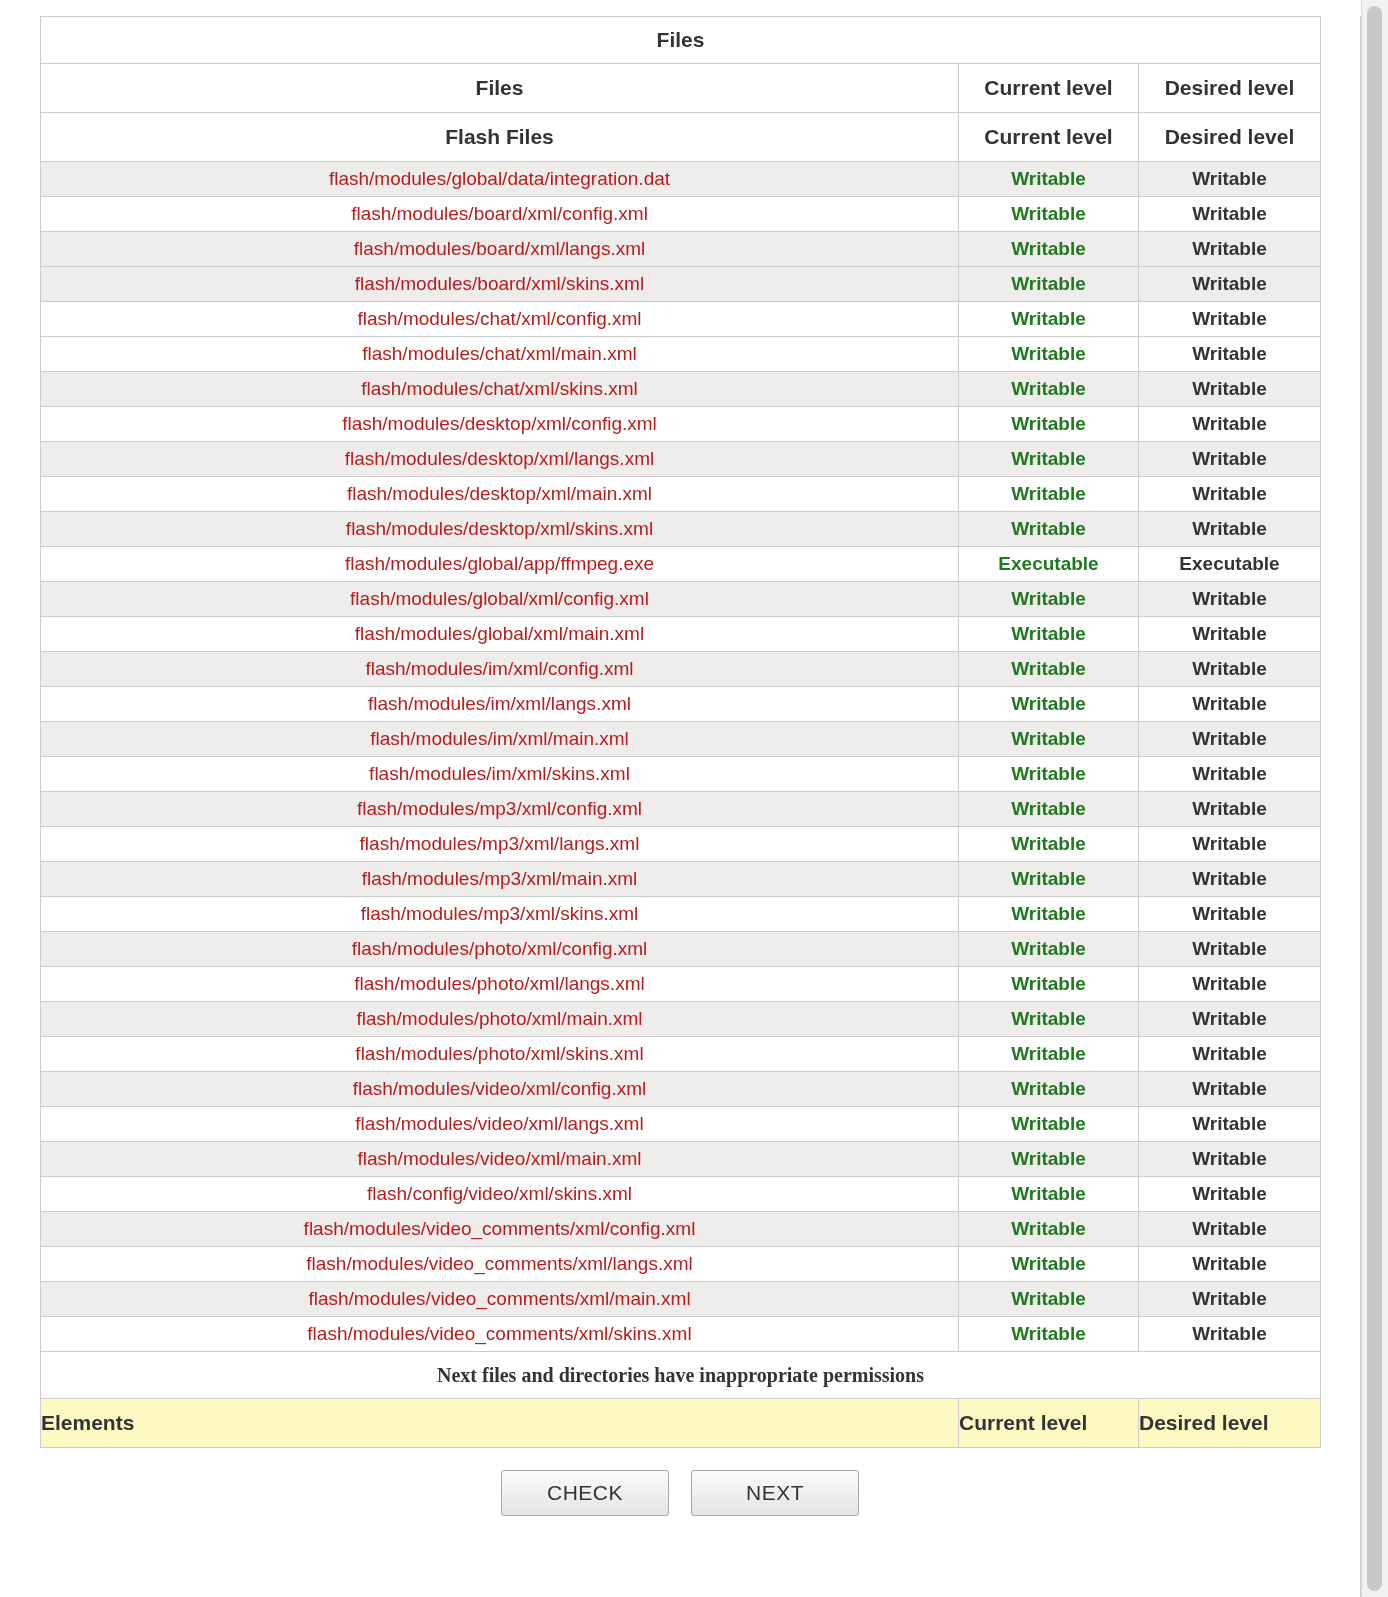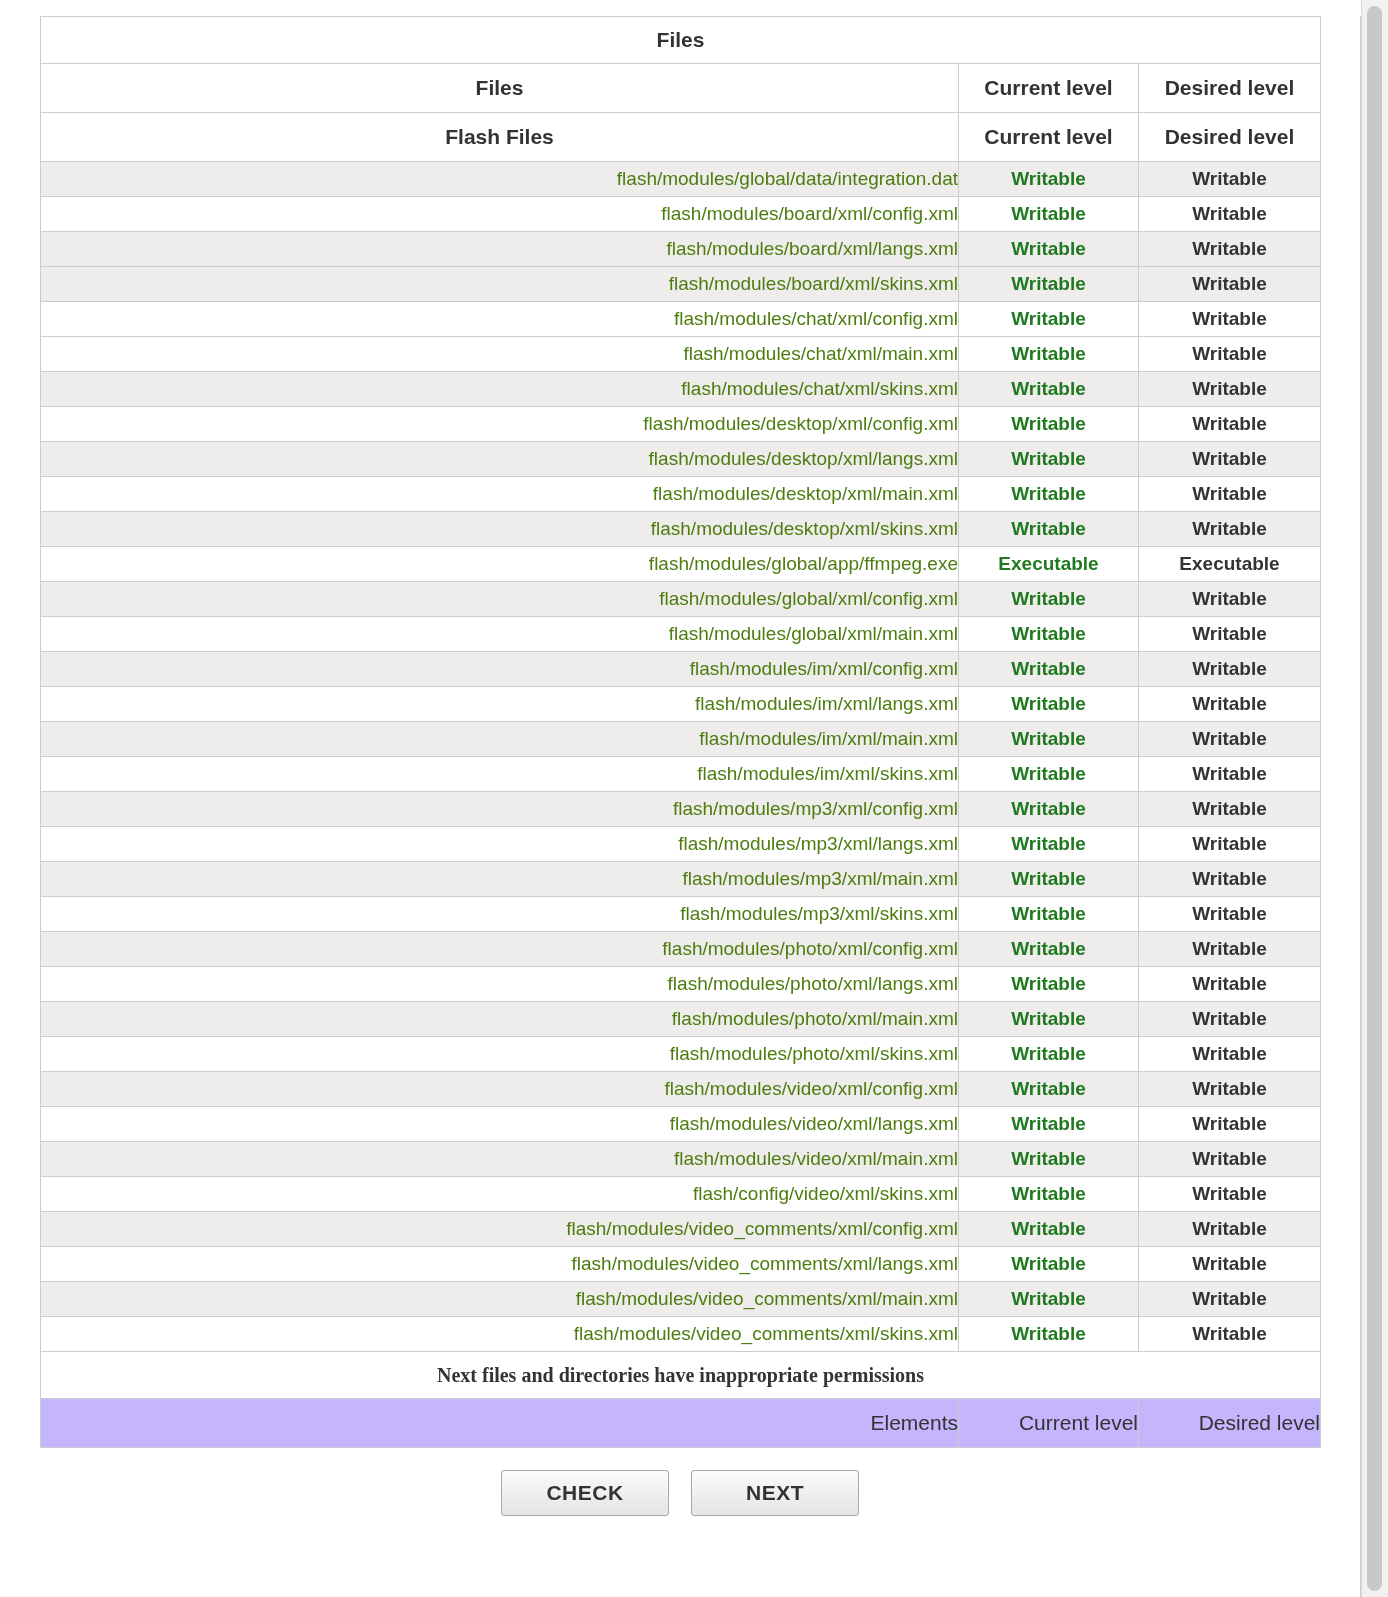--- a/index.html
+++ b/index.html
@@ -76,22 +76,22 @@
   }
   .hdr td.left-hdr {
     text-align: center;
   }
   tr.data-row td {
     height: 34px;
     font-size: 19px;
   }
   td.path {
     padding-left: 10px;
-    text-align: right;
-    color: #4d7c0f;
+    text-align: center;
+    color: #b91c1c;
     white-space: nowrap;
     overflow: hidden;
   }
   td.cur {
     text-align: center;
     font-weight: bold;
     color: #1f7a1f;
   }
   td.des {
     text-align: center;
@@ -107,46 +107,45 @@
   .notice td {
     text-align: center;
     font-weight: bold;
     font-size: 20px;
     height: 46px;
     color: #333333;
     background: #ffffff;
     font-family: Liberation Serif, serif;
   }
   .elements-hdr td {
-    text-align: right;
-    font-weight: normal;
+    text-align: left;
+    font-weight: bold;
     font-size: 21px;
     height: 48px;
     color: #333333;
-    background: #c4b5fd;
+    background: #fef9c3;
   }
   .buttons-row {
     width: 1280px;
     margin: 22px 0 0 40px;
     display: flex;
     justify-content: center;
     gap: 22px;
   }
   button.btn {
     font-family: "Liberation Sans", sans-serif;
     font-size: 21px;
     color: #333333;
     background: linear-gradient(#fbfbfb, #e4e4e4);
     border: 1px solid #a8a8a8;
     border-radius: 3px;
     padding: 10px 0;
     width: 168px;
     cursor: pointer;
     letter-spacing: 0.5px;
-    font-weight: bold;
   }
   col.c-path { width: 918px; }
   col.c-cur  { width: 180px; }
   col.c-des  { width: 182px; }
 </style>
 </head>
 <body>
 
 <div id="page">
   <div class="page-inner">

